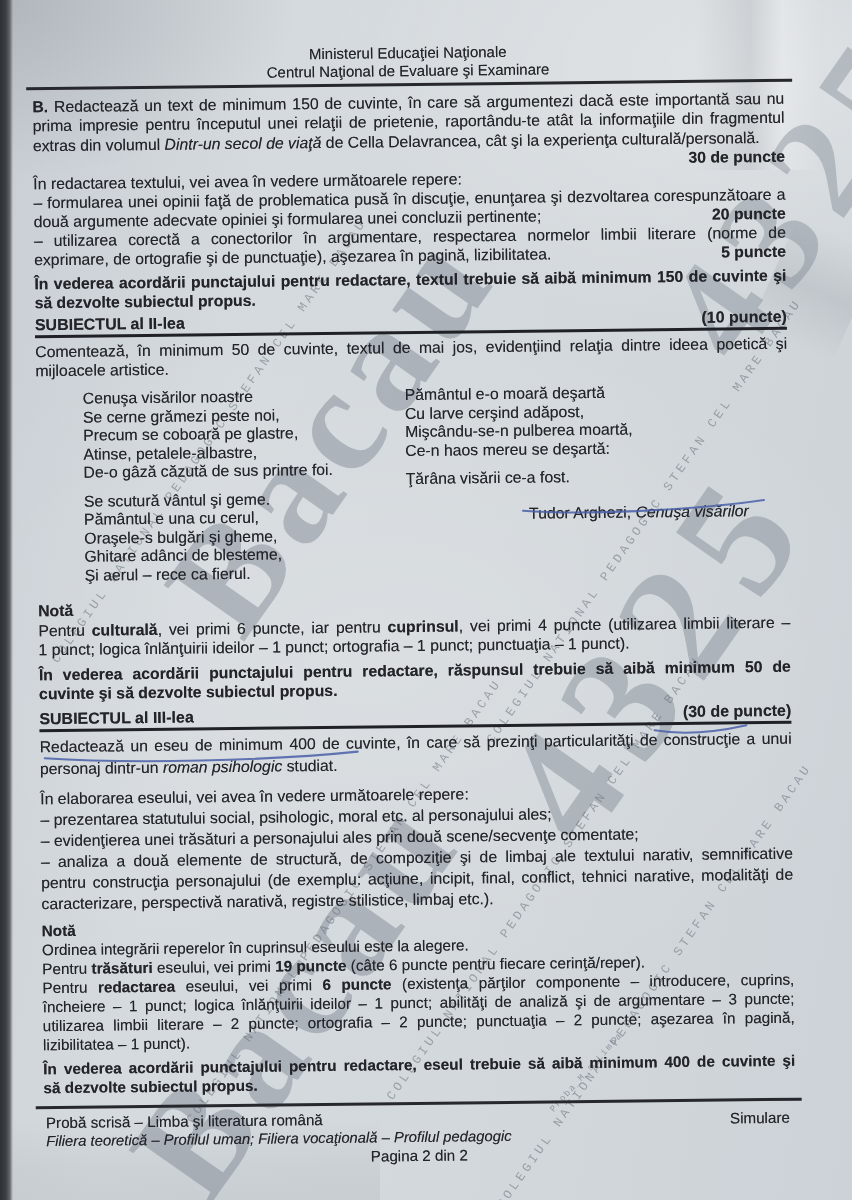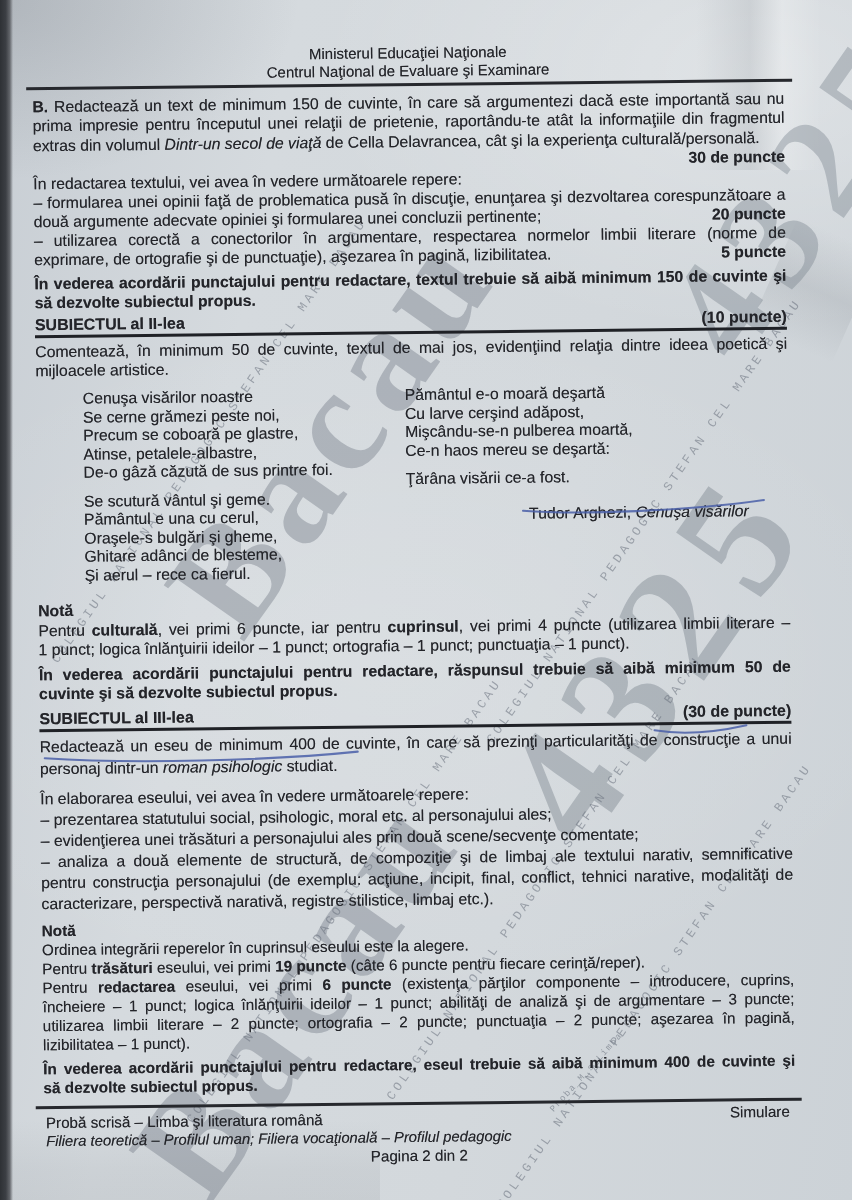--- a/index.html
+++ b/index.html
@@ -69,21 +69,21 @@
   .stanza{margin-bottom:10px;}
   .attribution{margin-top:17px;padding-left:123px;}
 
   .nota2{margin-top:6px;font-size:15.8px;} .nota2 .ln{line-height:19.5px;}
   .s3-task{margin-top:4px;font-size:15.8px;} .s3-task .ln{line-height:22px;}
   .s3-rep{margin-top:8px;font-size:15.8px;} .s3-rep .ln{line-height:21px;}
   .nota3{margin-top:7px;font-size:15.3px;} .nota3 .ln{line-height:19px;}
 
   .footer{position:absolute;left:-8px;right:-6px;top:1102px;font-size:15.2px;}
   .f-rule{height:2.5px;background:#26282d;}
-  .f-sim{position:absolute;right:12px;top:5px;}
+  .f-sim{position:absolute;right:12px;top:11px;}
   .f-l1{margin-top:5px;padding-left:10px;line-height:18px;}
   .f-l2{font-style:italic;padding-left:10px;font-size:14.8px;line-height:18px;}
   .f-l3{text-align:center;line-height:19px;}
 
   .pen{position:absolute;z-index:3;pointer-events:none;}
   .pen svg{display:block;}
 </style>
 </head>
 <body>
 

